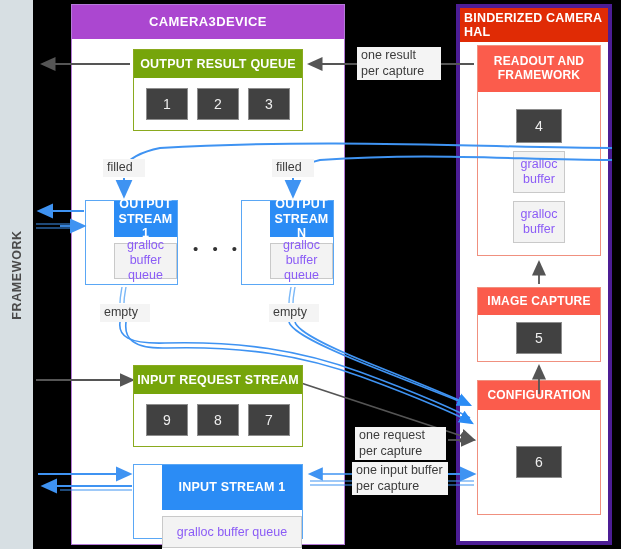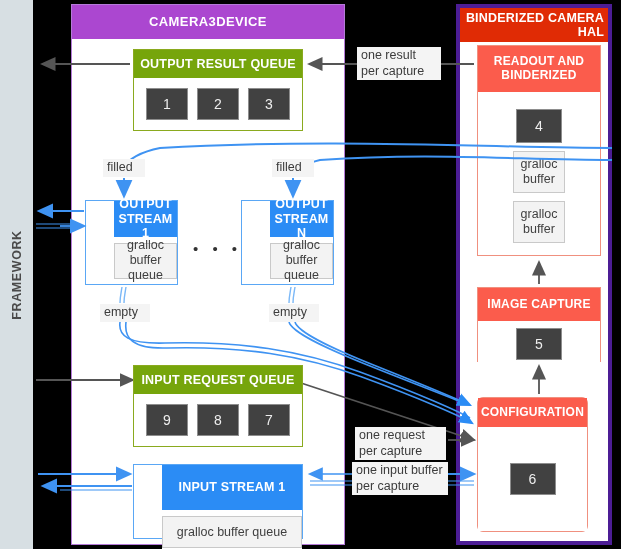--- a/index.html
+++ b/index.html
@@ -20,21 +20,21 @@
     font-size:12.5px;font-weight:bold;color:#4a4a4a;letter-spacing:.6px;
   }
 
   
   .col{position:absolute;background:#fff;box-sizing:border-box;}
   .col-c3d{left:71px;top:4px;width:274px;height:541px;border:1px solid #b47ad8;}
   .col-hal{left:456px;top:4px;width:156px;height:541px;border:4px solid #4c1d95;}
 
   .col-head{
     position:absolute;left:0;top:0;width:100%;
-    color:#fff;font-weight:bold;text-align:right;
+    color:#fff;font-weight:bold;text-align:left;
     display:flex;align-items:center;justify-content:center;
     box-sizing:border-box;line-height:1.15;
   }
   .head-c3d{height:34px;background:#ab47d0;font-size:13px;letter-spacing:.4px;}
   .head-hal{height:34px;background:#e02b05;font-size:12.5px;letter-spacing:.2px;padding:0 4px;}
 
   
   .card{position:absolute;box-sizing:border-box;background:#fff;}
   .card .hdr{
     box-sizing:border-box;width:100%;color:#fff;font-weight:bold;
@@ -61,21 +61,21 @@
   
   .chip{
     background:#414141;border:1px solid #8d8d8d;color:#eee;
     display:flex;align-items:center;justify-content:center;
     font-size:14px;box-sizing:border-box;
   }
   .chips{display:flex;gap:9px;}
 
   
   .gral{
-    background:#f3f3f3;border:1px solid #c9c9c9;color:#404040;
+    background:#f3f3f3;border:1px solid #c9c9c9;color:#8b5cf6;
     display:flex;align-items:center;justify-content:center;text-align:center;
     font-size:12.5px;line-height:1.2;box-sizing:border-box;
   }
 
   
   .lbl{
     position:absolute;background:#f4f4f4;color:#3c3c3c;
     font-size:12.5px;line-height:1.25;text-align:left;
     padding:1px 4px;box-sizing:border-box;white-space:pre-line;
     z-index:30;
@@ -150,56 +150,56 @@
 STREAM N</div>
     <div class="body" style="height:47px;">
       <div class="gral" style="width:77px;height:36px;white-space:pre-line;">gralloc
 buffer queue</div>
     </div>
   </div>
 
   <div class="dots" style="left:193px;top:240px;">• • •</div>
 
   <div class="card green" style="left:133px;top:365px;width:170px;height:82px;z-index:6;">
-    <div class="hdr">INPUT REQUEST QUEUE</div>
+    <div class="hdr">INPUT REQUEST STREAM</div>
     <div class="body" style="height:52px;">
       <div class="chips">
         <div class="chip" style="width:42px;height:32px;">9</div>
         <div class="chip" style="width:42px;height:32px;">8</div>
         <div class="chip" style="width:42px;height:32px;">7</div>
       </div>
     </div>
   </div>
 
   <div class="card blue" style="left:133px;top:464px;width:170px;height:75px;z-index:6;">
     <div class="hdr" style="height:45px;">INPUT STREAM 1</div>
     <div class="body" style="height:44px;">
       <div class="gral" style="width:148px;height:32px;">gralloc buffer queue</div>
     </div>
   </div>
 
   <div class="card red" style="left:477px;top:45px;width:124px;height:211px;z-index:6;">
-    <div class="hdr" style="height:46px;white-space:pre-line;padding:0 4px;">READOUT AND BINDERIZED</div>
+    <div class="hdr" style="height:46px;white-space:pre-line;padding:0 4px;">READOUT AND FRAMEWORK</div>
     <div class="body" style="height:163px;flex-direction:column;gap:8px;">
       <div class="chip" style="width:46px;height:34px;margin-top:4px;">4</div>
       <div class="gral" style="width:52px;height:42px;white-space:pre-line;">gralloc
 buffer</div>
       <div class="gral" style="width:52px;height:42px;white-space:pre-line;">gralloc
 buffer</div>
     </div>
   </div>
 
   <div class="card red" style="left:477px;top:287px;width:124px;height:75px;z-index:6;">
-    <div class="hdr" style="height:33px;">IMAGE CAPTURE</div>
+    <div class="hdr" style="height:27px;">IMAGE CAPTURE</div>
     <div class="body" style="height:46px;">
       <div class="chip" style="width:46px;height:32px;">5</div>
     </div>
   </div>
 
-  <div class="card red" style="left:477px;top:397px;width:111px;height:135px;z-index:6;border-radius:6px;">
+  <div class="card red" style="left:477px;top:380px;width:124px;height:135px;z-index:6;">
     <div class="hdr" style="height:29px;">CONFIGURATION</div>
     <div class="body" style="height:104px;">
       <div class="chip" style="width:46px;height:32px;">6</div>
     </div>
   </div>
 
   <svg class="wires" viewBox="0 0 621 549">
     <defs>
       <marker id="bl" markerWidth="10" markerHeight="10" refX="8" refY="5" orient="auto">
         <path d="M0,0.8 L9.4,5 L0,9.2 Z" fill="#2b8cf5"></path>

